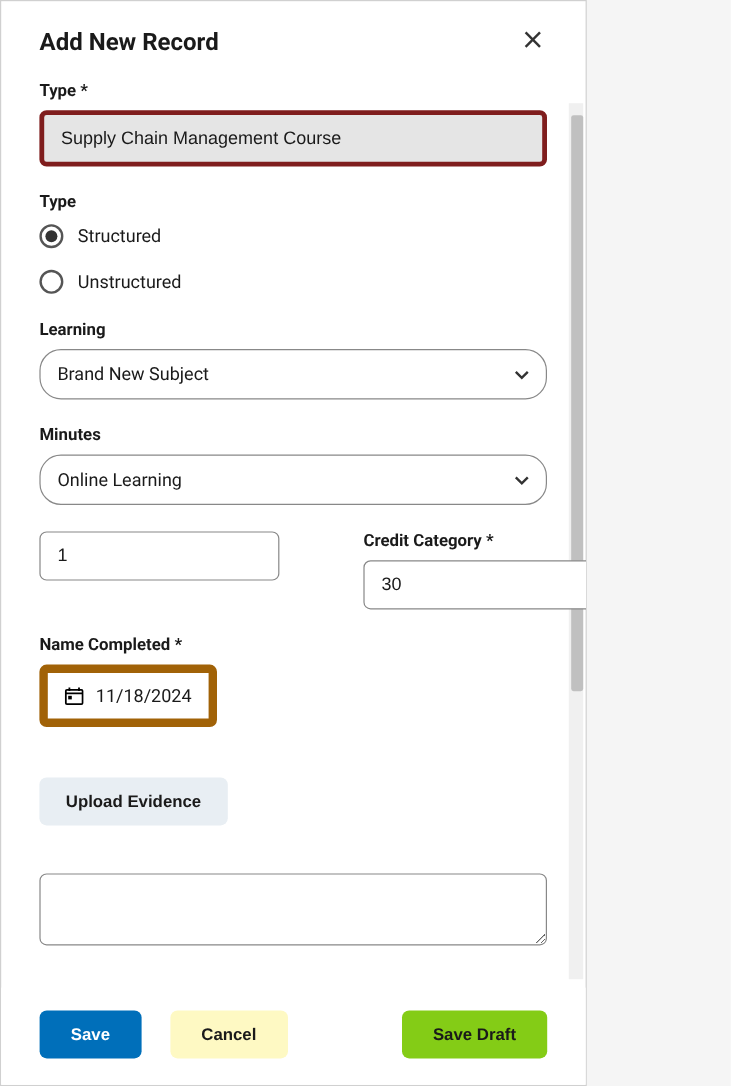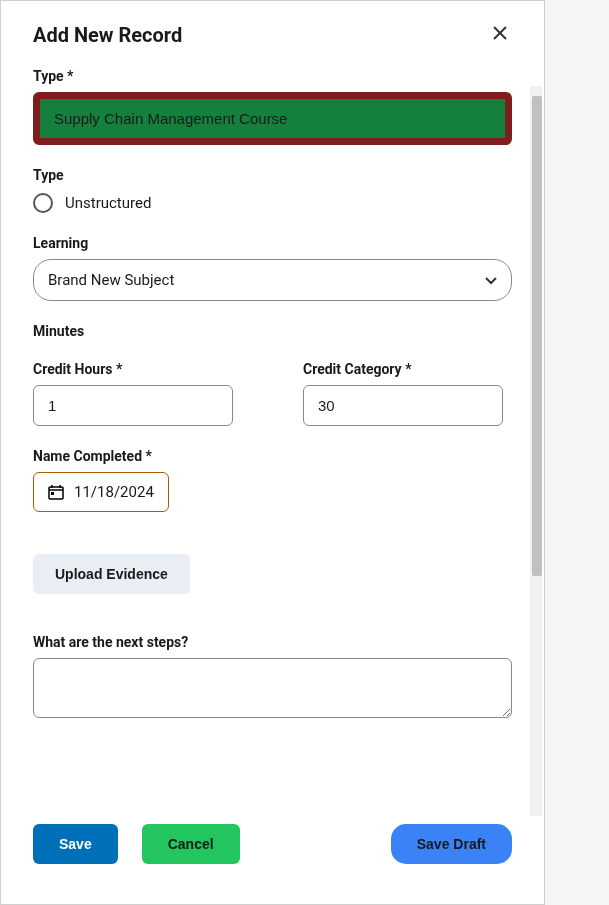--- a/index.html
+++ b/index.html
@@ -9,21 +9,21 @@
     }
     body {
       font-family: -apple-system, BlinkMacSystemFont, "Segoe UI", Roboto, Helvetica, Arial, sans-serif;
       background: #f5f5f5;
       width: 609px;
       height: 905px;
       overflow: hidden;
     }
     .modal {
       background: #fff;
-      width: 545px;
+      width: 489px;
       height: 905px;
       border: 1px solid #d0d0d0;
       display: flex;
       flex-direction: column;
       position: relative;
     }
     .modal-header {
       display: flex;
       justify-content: space-between;
       align-items: center;
@@ -73,24 +73,24 @@
       display: block;
       font-size: 14px;
       font-weight: 700;
       color: #1a1a1a;
       margin-bottom: 8px;
     }
     .text-input {
       width: 100%;
       padding: 11px 14px;
       font-size: 15px;
-      border: 7px solid #7f1d1d;
-      border-radius: 6px;
-      color: #1a1a1a;
-      background: #15803d;
+      border: 4px solid #7f1d1d;
+      border-radius: 6px;
+      color: #1a1a1a;
+      background: #e5e5e5;
     }
     .radio-group {
       display: flex;
       flex-direction: column;
       gap: 18px;
       margin-top: 10px;
     }
     .radio-option {
       display: flex;
       align-items: center;
@@ -154,21 +154,21 @@
       font-size: 15px;
       border: 1px solid #888;
       border-radius: 6px;
       color: #1a1a1a;
       background: #fff;
     }
     .date-wrapper {
       display: inline-flex;
       align-items: center;
       gap: 10px;
-      border: 1px solid #a16207;
+      border: 7px solid #a16207;
       border-radius: 6px;
       padding: 10px 14px;
       background: #fff;
       cursor: pointer;
     }
     .date-value {
       font-size: 15px;
       color: #1a1a1a;
     }
     .upload-btn {
@@ -189,46 +189,45 @@
       font-size: 15px;
       border: 1px solid #888;
       border-radius: 6px;
       color: #1a1a1a;
       background: #fff;
       resize: vertical;
     }
     .modal-footer {
       display: flex;
       align-items: center;
-      padding: 18px 32px 40px 32px;
+      padding: 18px 32px 22px 32px;
       gap: 24px;
       border-top: 1px solid transparent;
       background: #fff;
     }
     .btn {
       border: none;
       border-radius: 6px;
       padding: 12px 26px;
       font-size: 14px;
       font-weight: 600;
       cursor: pointer;
     }
     .btn-primary {
       background: #006fba;
       color: #fff;
     }
     .btn-secondary {
-      background: #22c55e;
+      background: #fef9c3;
       color: #1a1a1a;
     }
     .btn-draft {
-      background: #3b82f6;
+      background: #84cc16;
       color: #1a1a1a;
       margin-left: auto;
-      border-radius: 15px;
     }
     .spacer-large {
       height: 40px;
     }
   </style>
 </head>
 <body>
 
 <div class="modal">
 
@@ -249,43 +248,52 @@
 
     <div class="form-group">
       <label class="form-label">Type *</label>
       <input type="text" class="text-input" value="Supply Chain Management Course" style="">
     </div>
 
     <div class="form-group">
       <label class="form-label">Type</label>
       <div class="radio-group">
         <div class="radio-option">
+          <span class="radio-circle selected"></span>
+          <span class="radio-label">Structured</span>
+        </div>
+        <div class="radio-option">
           <span class="radio-circle"></span>
           <span class="radio-label">Unstructured</span>
         </div>
       </div>
     </div>
 
     <div class="form-group">
       <label class="form-label">Learning</label>
       <div class="select-wrapper">
         <div class="select-input">Brand New Subject</div>
         <svg class="chevron-down" width="14" height="14" viewBox="0 0 14 14" fill="none" stroke="currentColor" stroke-width="2">
           <polyline points="2,5 7,10 12,5"></polyline>
         </svg>
       </div>
     </div>
 
     <div class="form-group">
       <label class="form-label">Minutes</label>
+      <div class="select-wrapper">
+        <div class="select-input">Online Learning</div>
+        <svg class="chevron-down" width="14" height="14" viewBox="0 0 14 14" fill="none" stroke="currentColor" stroke-width="2">
+          <polyline points="2,5 7,10 12,5"></polyline>
+        </svg>
+      </div>
     </div>
 
     <div class="form-group two-col">
       <div class="col">
-        <label class="form-label">Credit Hours *</label>
         <input type="text" class="small-input" value="1" style="">
       </div>
       <div class="col">
         <label class="form-label">Credit Category *</label>
         <input type="text" class="small-input" value="30" style="">
       </div>
     </div>
 
     <div class="form-group">
       <label class="form-label">Name Completed *</label>
@@ -299,21 +307,20 @@
         </svg>
         <span class="date-value">11/18/2024</span>
       </div>
     </div>
 
     <button class="upload-btn">Upload Evidence</button>
 
     <div class="spacer-large"></div>
 
     <div class="form-group">
-      <label class="form-label">What are the next steps?</label>
       <textarea class="textarea-input" style=""></textarea>
     </div>
 
   </div>
 
   <div class="modal-footer">
     <button class="btn btn-primary">Save</button>
     <button class="btn btn-secondary">Cancel</button>
     <button class="btn btn-draft">Save Draft</button>
   </div>

